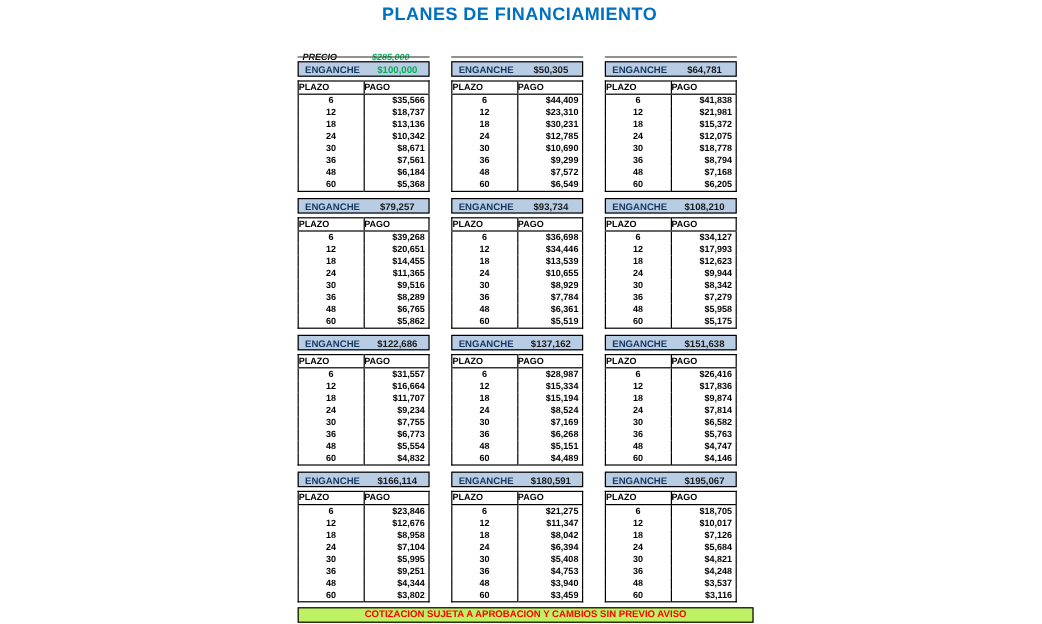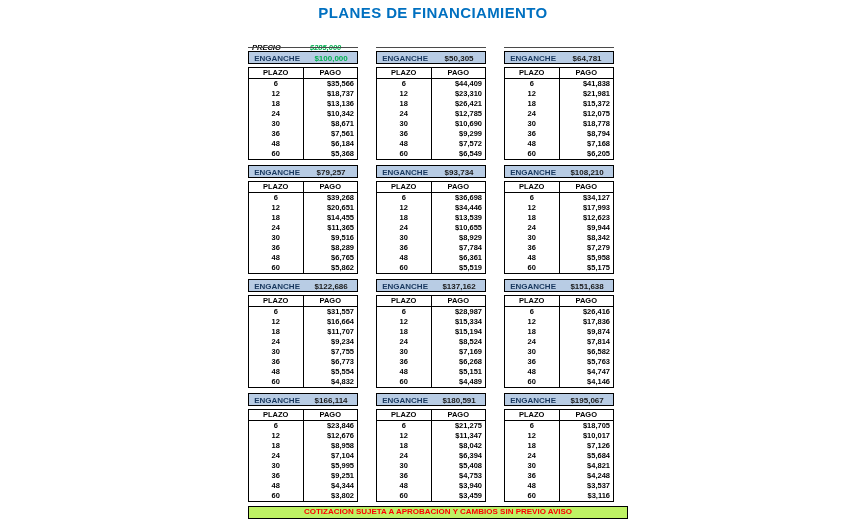--- a/index.html
+++ b/index.html
@@ -30,21 +30,21 @@
   .enganche-label { flex:0 0 52%; text-align:center; color:#17375E; }
   .enganche-value { flex:1; text-align:center; color:#1a1a1a; }
   .enganche-value.highlight { color:#00B050; }
   table.payment-table {
     width:110px; margin-top:3px; border-collapse:collapse;
     border:1.5px solid #000; table-layout:fixed;
   }
   table.payment-table th, table.payment-table td {
     font-size:7.5px; font-weight:bold; color:#000; height:10px; line-height:10px; padding:0;
   }
-  table.payment-table th { border-bottom:1px solid #000; height:11px; text-align:center; }
+  table.payment-table th { border-bottom:1px solid #000; height:11px; text-align:left; }
   table.payment-table th:last-child, table.payment-table td:last-child { border-left:1px solid #000; }
   td.plazo { text-align:center; }
   td.pago { text-align:right; padding-right:3px !important; }
   .banner {
     position:absolute; left:248px; top:506px; width:380px; height:13px;
     background:#bef264; border:1.5px solid #000; color:#FF0000;
     font-size:8px; font-weight:bold; text-align:center; line-height:10px; white-space:nowrap;
   }
 </style>
 </head>
@@ -135,21 +135,21 @@
             <tr>
               <td class="plazo">6</td>
               <td class="pago">$44,409</td>
             </tr>
             <tr>
               <td class="plazo">12</td>
               <td class="pago">$23,310</td>
             </tr>
             <tr>
               <td class="plazo">18</td>
-              <td class="pago">$26,421</td>
+              <td class="pago">$30,231</td>
             </tr>
             <tr>
               <td class="plazo">24</td>
               <td class="pago">$12,785</td>
             </tr>
             <tr>
               <td class="plazo">30</td>
               <td class="pago">$10,690</td>
             </tr>
             <tr>

